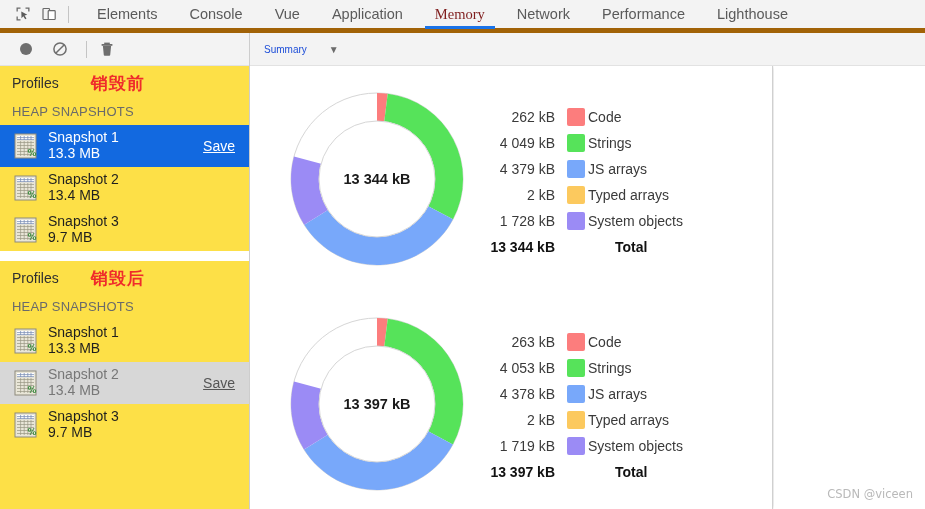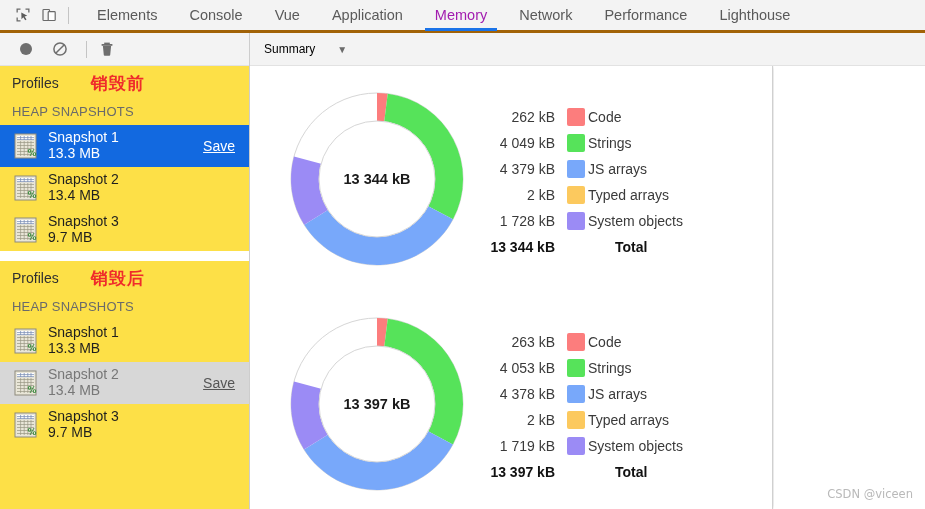--- a/index.html
+++ b/index.html
@@ -10,21 +10,21 @@
     background: #ffffff;
     overflow: hidden;
     position: relative;
     -webkit-font-smoothing: antialiased;
   }
 
   
   #devtools-tabbar {
     height: 33px;
     background: #f3f3f3;
-    border-bottom: 3px solid #a16207;
+    border-bottom: 5px solid #a16207;
     display: flex;
     align-items: stretch;
     position: relative;
   }
   .tool-icons { display:flex; align-items:center; padding: 0 6px 0 10px; }
   .tool-ico {
     width: 26px; height: 26px;
     display: flex; align-items: center; justify-content: center;
     cursor: pointer;
   }
@@ -32,21 +32,21 @@
   .tabs { display: flex; align-items: stretch; }
   .tab {
     padding: 0 16px;
     display: flex; align-items: center;
     font-size: 14.5px;
     color: #5a5a5a;
     cursor: pointer;
     position: relative;
     white-space: nowrap;
   }
-  .tab.active { color: #a21caf; }
+  .tab.active { color: #7f1d1d; font-family: Liberation Serif, serif; }
   .tab.active::after {
     content:""; position:absolute; left: 6px; right: 6px; bottom: -1px;
     height: 3px; background: #1a73e8;
   }
 
   
   #body-wrap { display: flex; height: 476px; }
 
   
   #sidebar {
@@ -125,21 +125,21 @@
     overflow: hidden;
   }
   #view-toolbar {
     height: 33px; flex: 0 0 33px;
     background: #f3f3f3;
     border-bottom: 1px solid #e2e2e2;
     display: flex; align-items: center;
     padding-left: 14px;
   }
   .select-box { display:flex; align-items:center; cursor: pointer; }
-  .select-label { font-size: 12px; color: #000000; }
+  .select-label { font-size: 10px; color: #1d4ed8; }
   .caret { margin-left: 22px; font-size: 10px; color: #6b6b6b; }
 
   #stats-area { flex: 1 1 auto; position: relative; overflow: hidden; }
   #content-pane {
     position: absolute; left: 0; top: 0;
     width: 523px; height: 100%;
     background: #ffffff;
     border-right: 1px solid #d0d0d0;
     box-shadow: 2px 0 4px -1px rgba(0,0,0,0.14);
   }

